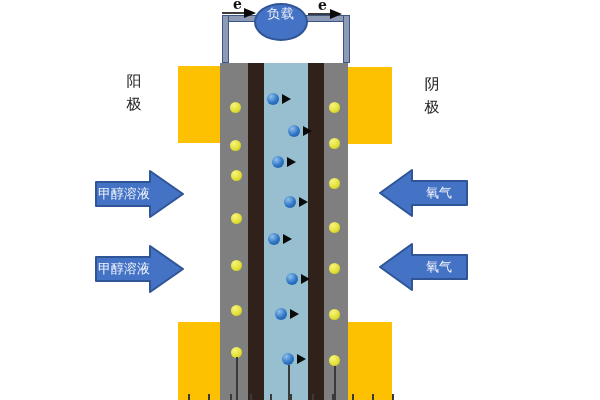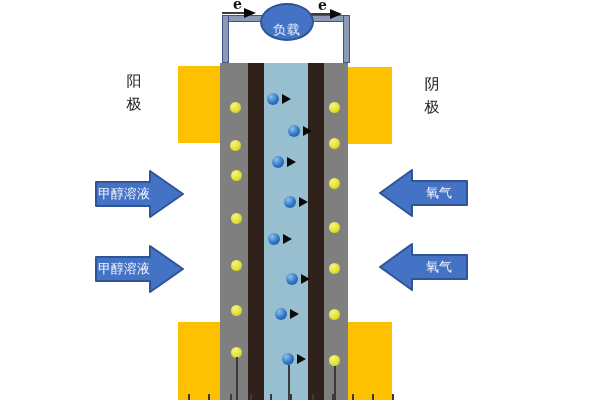--- a/index.html
+++ b/index.html
@@ -4,22 +4,22 @@
 <style>
   html,body{margin:0;padding:0;background:#fff;}
   .stage{position:relative;width:600px;height:400px;background:#ffffff;overflow:hidden;
          font-family:"DejaVu Sans","Liberation Sans",sans-serif;}
   .abs{position:absolute;}
 
   
   .wire{position:absolute;background:#8C9AB6;border:1px solid #3D5586;box-sizing:border-box;}
 
   
-  .load{position:absolute;left:260px;top:3px;width:54px;height:38px;border-radius:50%;
-        background:#4472C4;border:2px solid #2F5597;display:flex;align-items:flex-end;
+  .load{position:absolute;left:254px;top:3px;width:54px;height:38px;border-radius:50%;
+        background:#4472C4;border:2px solid #2F5597;display:flex;align-items:flex-start;
         justify-content:center;box-sizing:border-box;}
   .load span{color:#eef3fb;font-size:13px;letter-spacing:1px;}
 
   .e-label{position:absolute;font-family:"DejaVu Serif","Liberation Serif",serif;
            font-weight:bold;font-size:14px;color:#111;}
 
   
   .vlabel{position:absolute;width:18px;font-size:15px;line-height:23px;color:#1d1d1d;
           text-align:center;word-break:break-all;}
 

